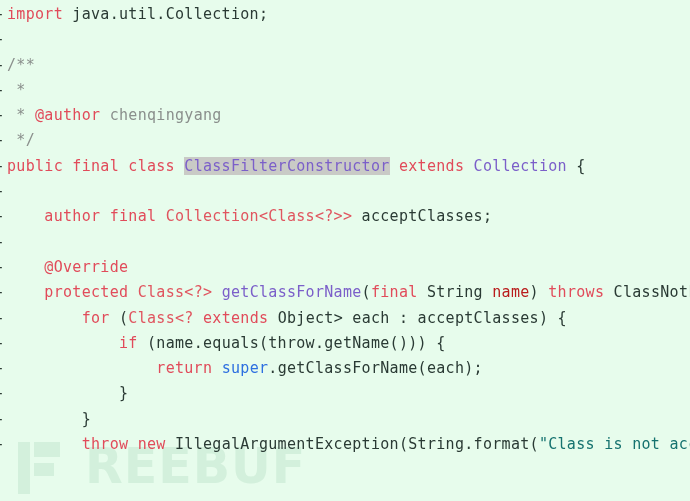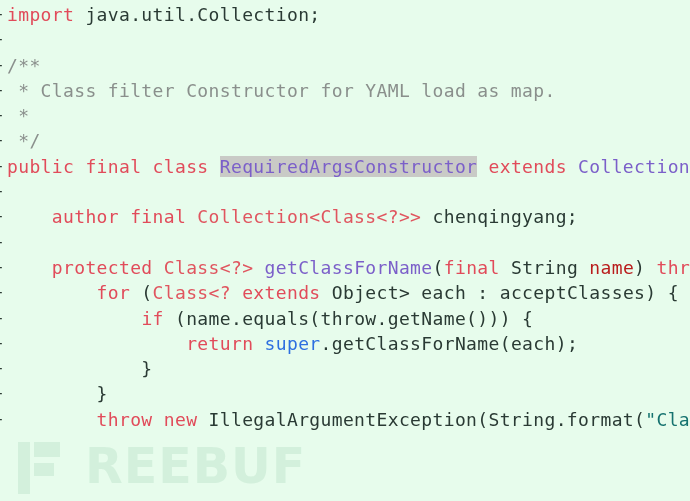--- a/index.html
+++ b/index.html
@@ -86,21 +86,21 @@
     width: 13px;
     margin-left: -6px;
     color: #2b3a33;
     font-size: 14px;
     line-height: 25.3px;
     text-align: left;
     font-family: "DejaVu Sans Mono", "Liberation Mono", monospace;
   }
   .code-text {
     flex: 1 1 auto;
-    font-size: 18px;
+    font-size: 15px;
     line-height: 25.3px;
     color: #22312c;
     letter-spacing: 0.02em;
     white-space: pre;
   }
 
   
   .t-plain    { color: #2a3a34; }
   .t-kw       { color: #e14b5a; }
   .t-anno     { color: #e14b5a; }
@@ -127,27 +127,28 @@
         <i class="wm-bar-h1"></i>
         <i class="wm-bar-h2"></i>
     </span>
     <span class="wm-text">REEBUF</span>
   </div>
 
   <div class="code-body" id="code-body">
       <div class="code-line"><span class="gutter">+</span><span class="code-text"><span class="t-kw">import</span><span class="t-plain"> java.util.Collection;</span></span></div>
       <div class="code-line"><span class="gutter">+</span><span class="code-text">&nbsp;</span></div>
       <div class="code-line"><span class="gutter">+</span><span class="code-text"><span class="t-comment">/**</span></span></div>
-      <div class="code-line"><span class="gutter">+</span><span class="code-text"><span class="t-comment"> * Class filter Constructor for YAML load as map.</span></span></div>
       <div class="code-line"><span class="gutter">+</span><span class="code-text"><span class="t-comment"> *</span></span></div>
+      <div class="code-line"><span class="gutter">+</span><span class="code-text"><span class="t-comment"> * </span><span class="t-anno">@author</span><span class="t-comment"> chenqingyang</span></span></div>
       <div class="code-line"><span class="gutter">+</span><span class="code-text"><span class="t-comment"> */</span></span></div>
-      <div class="code-line"><span class="gutter">+</span><span class="code-text"><span class="t-kw">public final class </span><span class="t-sel">RequiredArgsConstructor</span><span class="t-plain"> </span><span class="t-kw">extends</span><span class="t-plain"> </span><span class="t-classname">Collection</span><span class="t-plain"> {</span></span></div>
+      <div class="code-line"><span class="gutter">+</span><span class="code-text"><span class="t-kw">public final class </span><span class="t-sel">ClassFilterConstructor</span><span class="t-plain"> </span><span class="t-kw">extends</span><span class="t-plain"> </span><span class="t-classname">Collection</span><span class="t-plain"> {</span></span></div>
       <div class="code-line"><span class="gutter">+</span><span class="code-text">&nbsp;</span></div>
-      <div class="code-line"><span class="gutter">+</span><span class="code-text"><span class="t-plain">    </span><span class="t-kw">author final </span><span class="t-type">Collection&lt;Class&lt;?&gt;&gt;</span><span class="t-plain"> chenqingyang;</span></span></div>
+      <div class="code-line"><span class="gutter">+</span><span class="code-text"><span class="t-plain">    </span><span class="t-kw">author final </span><span class="t-type">Collection&lt;Class&lt;?&gt;&gt;</span><span class="t-plain"> acceptClasses;</span></span></div>
       <div class="code-line"><span class="gutter">+</span><span class="code-text">&nbsp;</span></div>
+      <div class="code-line"><span class="gutter">+</span><span class="code-text"><span class="t-plain">    </span><span class="t-anno">@Override</span></span></div>
       <div class="code-line"><span class="gutter">+</span><span class="code-text"><span class="t-plain">    </span><span class="t-kw">protected </span><span class="t-type">Class&lt;?&gt;</span><span class="t-plain"> </span><span class="t-func">getClassForName</span><span class="t-plain">(</span><span class="t-kw">final</span><span class="t-plain"> String </span><span class="t-param">name</span><span class="t-plain">) </span><span class="t-kw">throws</span><span class="t-plain"> ClassNotFoundException {</span></span></div>
       <div class="code-line"><span class="gutter">+</span><span class="code-text"><span class="t-plain">        </span><span class="t-kw">for</span><span class="t-plain"> (</span><span class="t-type">Class&lt;?</span><span class="t-plain"> </span><span class="t-kw">extends</span><span class="t-plain"> Object&gt; each : acceptClasses) {</span></span></div>
       <div class="code-line"><span class="gutter">+</span><span class="code-text"><span class="t-plain">            </span><span class="t-kw">if</span><span class="t-plain"> (name.equals(throw.getName())) {</span></span></div>
       <div class="code-line"><span class="gutter">+</span><span class="code-text"><span class="t-plain">                </span><span class="t-kw">return</span><span class="t-plain"> </span><span class="t-super">super</span><span class="t-plain">.getClassForName(each);</span></span></div>
       <div class="code-line"><span class="gutter">+</span><span class="code-text"><span class="t-plain">            }</span></span></div>
       <div class="code-line"><span class="gutter">+</span><span class="code-text"><span class="t-plain">        }</span></span></div>
       <div class="code-line"><span class="gutter">+</span><span class="code-text"><span class="t-plain">        </span><span class="t-kw">throw new</span><span class="t-plain"> IllegalArgumentException(String.format(</span><span class="t-string">"Class is not accepted: %s"</span></span></div>
     </div>
 
 </div>

